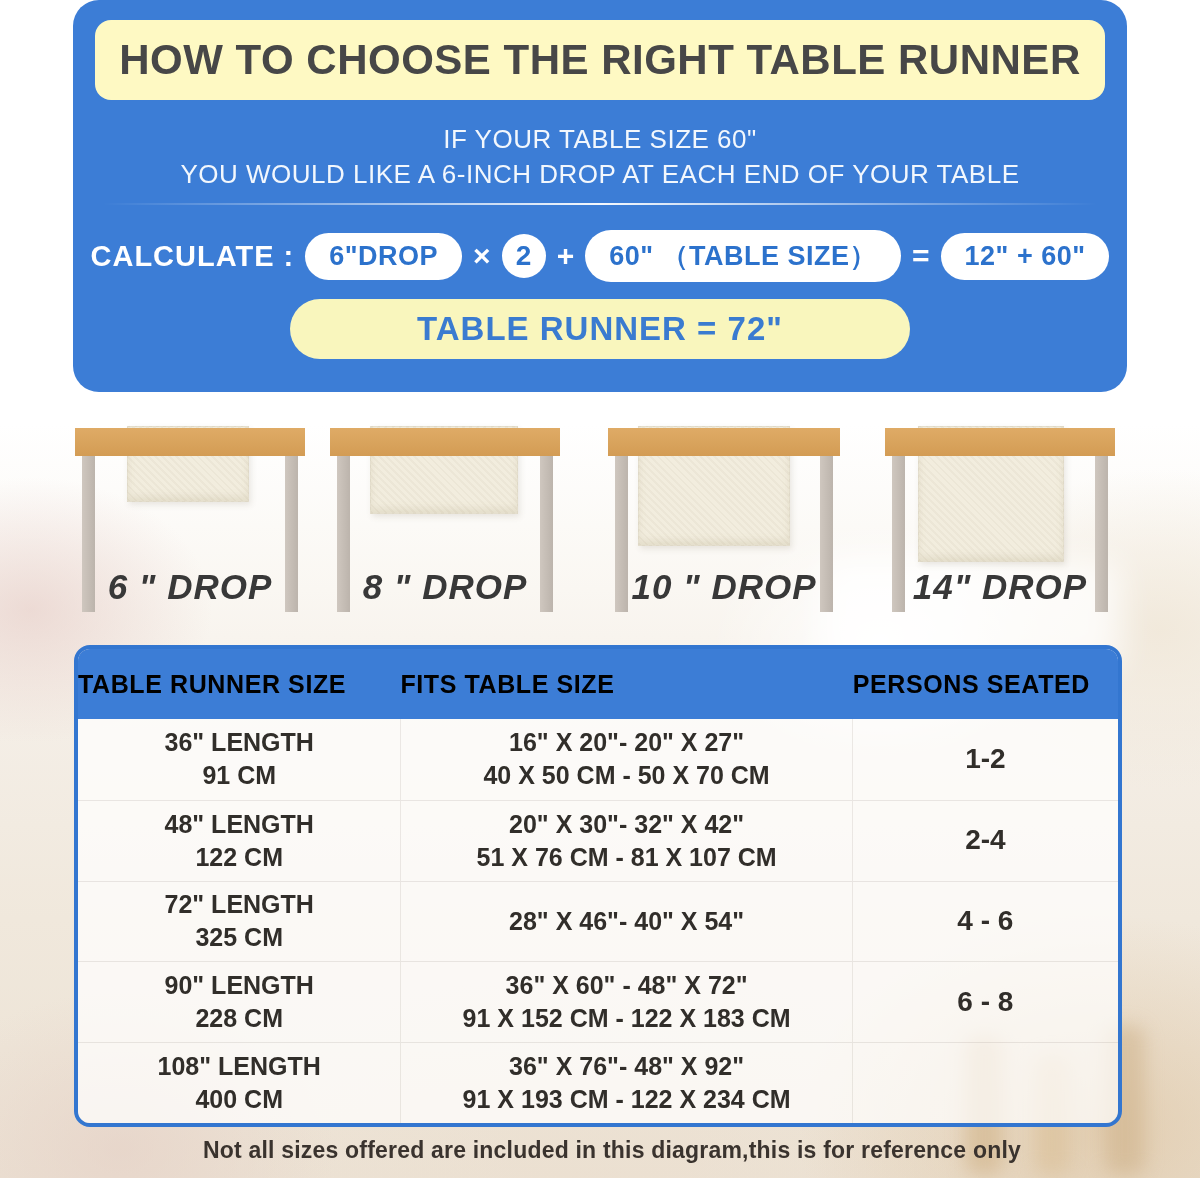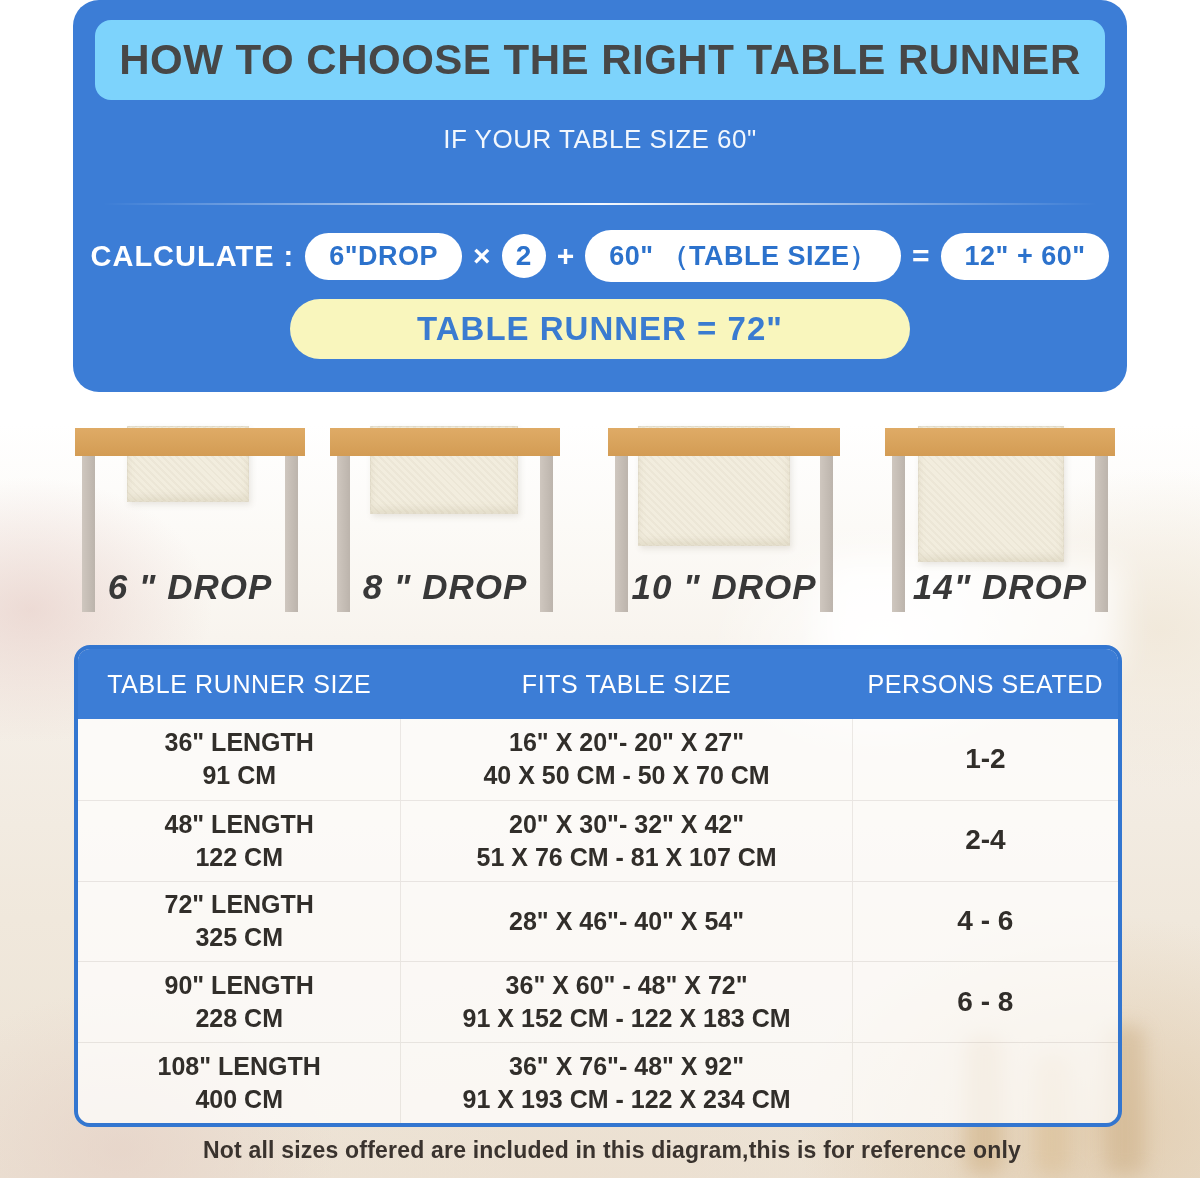--- a/index.html
+++ b/index.html
@@ -24,21 +24,21 @@
   .blob-leg3 { left:1105px; top:1025px; width:40px; height:150px; background:rgba(198,166,120,.4); }
   .blob-chair { left:820px; top:560px; width:300px; height:110px; background:rgba(255,255,255,.75); filter:blur(16px); }
 
   
   .hero {
     position:absolute; left:73px; top:0; width:1054px; height:392px;
     background:#3c7dd6; border-radius:26px;
   }
   .title-box {
     position:absolute; left:22px; right:22px; top:20px; height:80px;
-    background:#7dd3fc; border-radius:16px;
+    background:#fef9c3; border-radius:16px;
     display:flex; align-items:center; justify-content:center;
   }
   .title-box h1 {
     font-size:42px; font-weight:bold; color:#474747; letter-spacing:.5px; white-space:nowrap;
   }
   .intro { position:absolute; left:0; right:0; top:122px; text-align:center; color:#f2f7fd; }
   .intro div { font-size:26px; letter-spacing:.5px; line-height:35px; }
   .hero-divider {
     position:absolute; left:30px; right:30px; top:203px; height:2px;
     background:linear-gradient(90deg, transparent, rgba(255,255,255,.95) 50%, transparent);
@@ -95,22 +95,22 @@
   }
 
   
   .chart {
     position:absolute; left:74px; top:645px; width:1048px; height:482px;
     border:4px solid #3376d0; border-radius:16px; overflow:hidden;
   }
   .chart-header {
     height:70px; background:#3c7dd6;
     display:grid; grid-template-columns:31% 43.5% 25.5%;
-    align-items:center; text-align:center;
-    color:#ffffff; font-weight:normal; font-size:25px; letter-spacing:.6px;
+    align-items:center; 
+    color:#000000; font-weight:bold; font-size:25px; letter-spacing:.6px;
   }
   .chart-body {
     height:404px; background:rgba(255,255,255,.72);
     display:grid; grid-template-rows:repeat(5,1fr);
   }
   .c-row {
     display:grid; grid-template-columns:31% 43.5% 25.5%;
     border-top:1px solid rgba(120,108,96,.14);
   }
   .c-row:first-child { border-top:none; }
@@ -136,20 +136,21 @@
 <div class="bg-blob blob-leg1"></div>
 <div class="bg-blob blob-leg2"></div>
 <div class="bg-blob blob-leg3"></div>
 
 <div class="hero">
   <div class="title-box">
     <h1>HOW TO CHOOSE THE RIGHT TABLE RUNNER</h1>
   </div>
   <div class="intro">
     <div>IF YOUR TABLE SIZE 60"</div>
+    <div>YOU WOULD LIKE A 6-INCH DROP AT EACH END OF YOUR TABLE</div>
   </div>
   <div class="hero-divider"></div>
   <div class="calc-row">
     <span class="calc-label">CALCULATE :</span>
     <span class="pill">6"DROP</span>
     <span class="op">×</span>
     <span class="circle-num">2</span>
     <span class="op">+</span>
     <span class="pill">60" （TABLE SIZE）</span>
     <span class="op">=</span>

